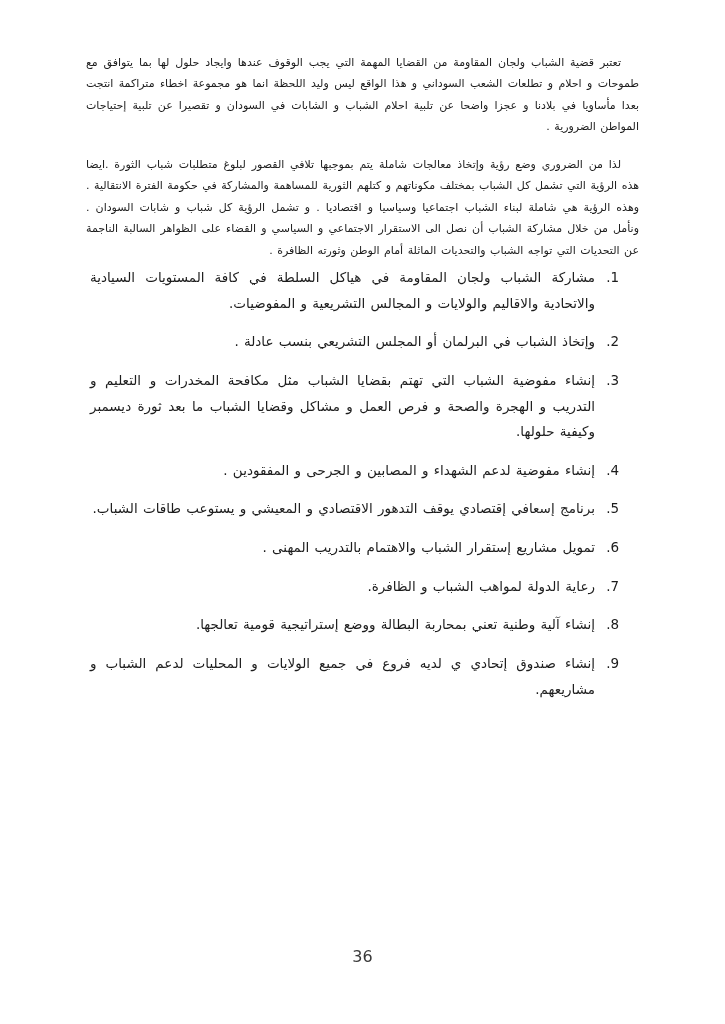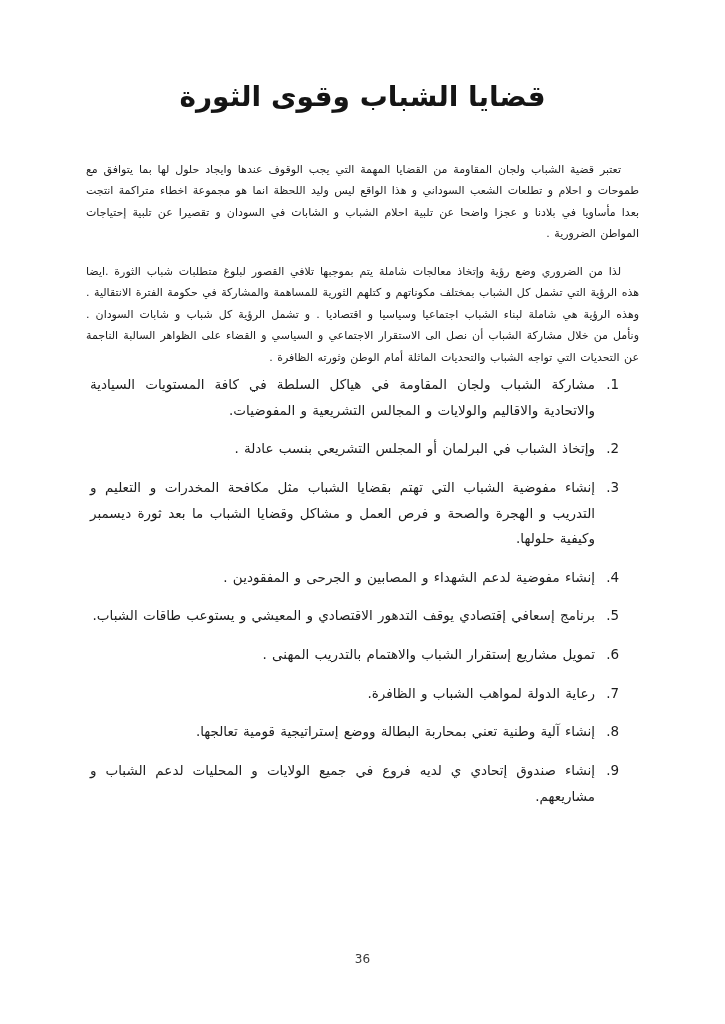--- a/index.html
+++ b/index.html
@@ -61,31 +61,30 @@
     padding-right: 6px;
     margin-bottom: 13px;
     word-spacing: 1px;
   }
   .page-number {
     position: absolute;
     bottom: 58px;
     left: 0;
     width: 100%;
     text-align: center;
-    font-size: 12px;
+    font-size: 16px;
     color: #3a3a3a;
     direction: ltr;
   }
 </style>
 </head>
 <body>
 
 <div class="page">
 
-  <h1 class="doc-title">قضايا الشباب وقوى الثورة</h1>
 
   <p class="para">تعتبر قضية الشباب ولجان المقاومة من القضايا المهمة التي يجب الوقوف عندها وايجاد حلول لها بما يتوافق مع طموحات و احلام و تطلعات الشعب السوداني و هذا الواقع ليس وليد اللحظة انما هو مجموعة اخطاء متراكمة انتجت بعدا مأساويا في بلادنا و عجزا واضحا عن تلبية احلام الشباب و الشابات في السودان و تقصيرا عن تلبية إحتياجات المواطن الضرورية .</p>
 
   <p class="para second">لذا من الضروري وضع رؤية وإتخاذ معالجات شاملة يتم بموجبها تلافي القصور لبلوغ متطلبات شباب الثورة .ايضا هذه الرؤية التي تشمل كل الشباب بمختلف مكوناتهم و كتلهم الثورية للمساهمة والمشاركة في حكومة الفترة الانتقالية . وهذه الرؤية هي شاملة لبناء الشباب اجتماعيا وسياسيا و اقتصاديا . و تشمل الرؤية كل شباب و شابات السودان . ونأمل من خلال مشاركة الشباب أن نصل الى الاستقرار الاجتماعي و السياسي و القضاء على الظواهر السالبة الناجمة عن التحديات التي تواجه الشباب والتحديات الماثلة  أمام الوطن وثورته الظافرة .</p>
 
 
   <ol class="demands">
     <li>مشاركة الشباب ولجان المقاومة في هياكل السلطة في كافة المستويات السيادية والاتحادية والاقاليم والولايات و المجالس التشريعية و المفوضيات.</li>
     <li>وإتخاذ الشباب في البرلمان أو المجلس التشريعي بنسب عادلة .</li>
     <li>إنشاء مفوضية الشباب التي تهتم بقضايا الشباب مثل مكافحة المخدرات و التعليم و التدريب و الهجرة والصحة و فرص العمل و مشاكل وقضايا الشباب ما بعد ثورة ديسمبر وكيفية حلولها.</li>

